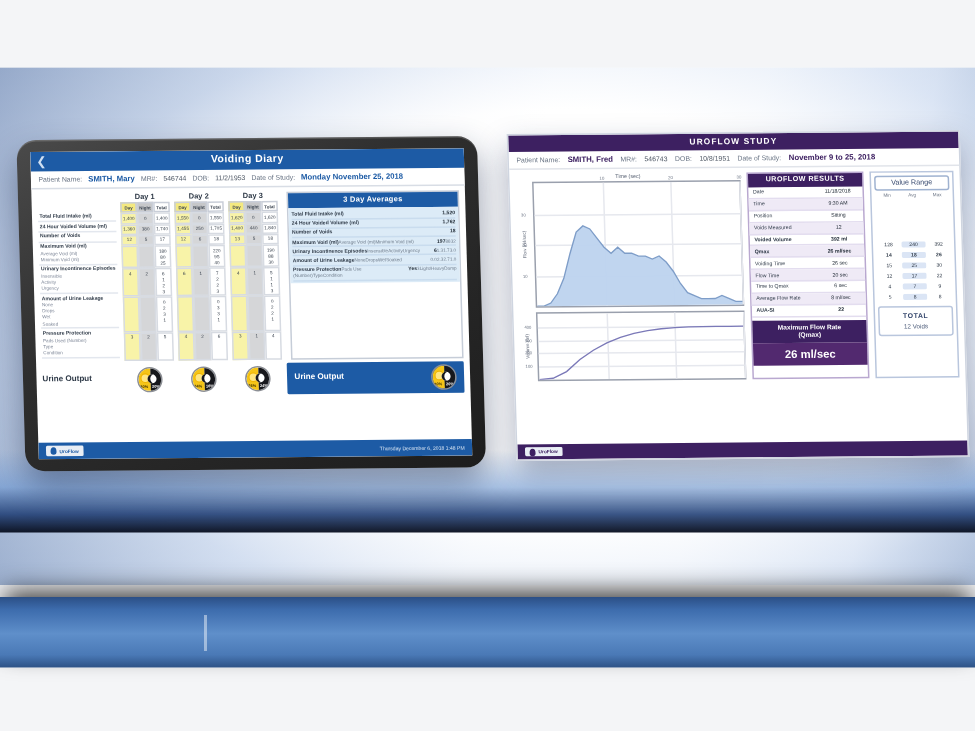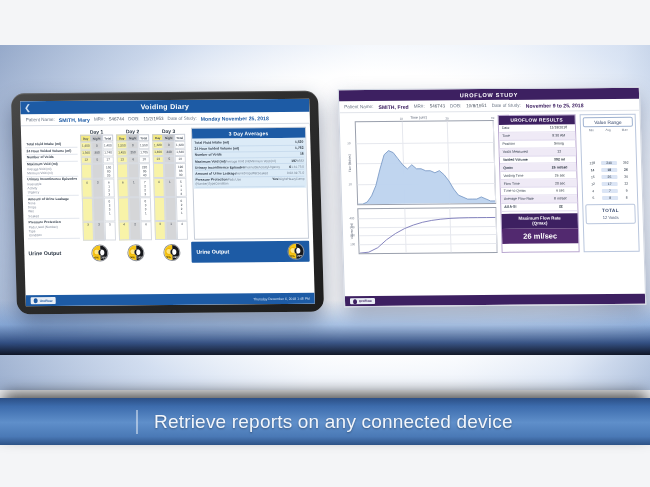--- a/index.html
+++ b/index.html
@@ -716,14 +716,13 @@
   <div class="uf-footer">
     <span class="uf-logo">
       <span class="drop"></span>
       <span class="lt">UroFlow</span>
     </span>
   </div>
 </div>
 
 <div id="caption-bar">
   <div id="caption-rule"></div>
-  <div id="caption-text">Retrieve reports on any connected device</div>
 </div>
 
 </body></html>

